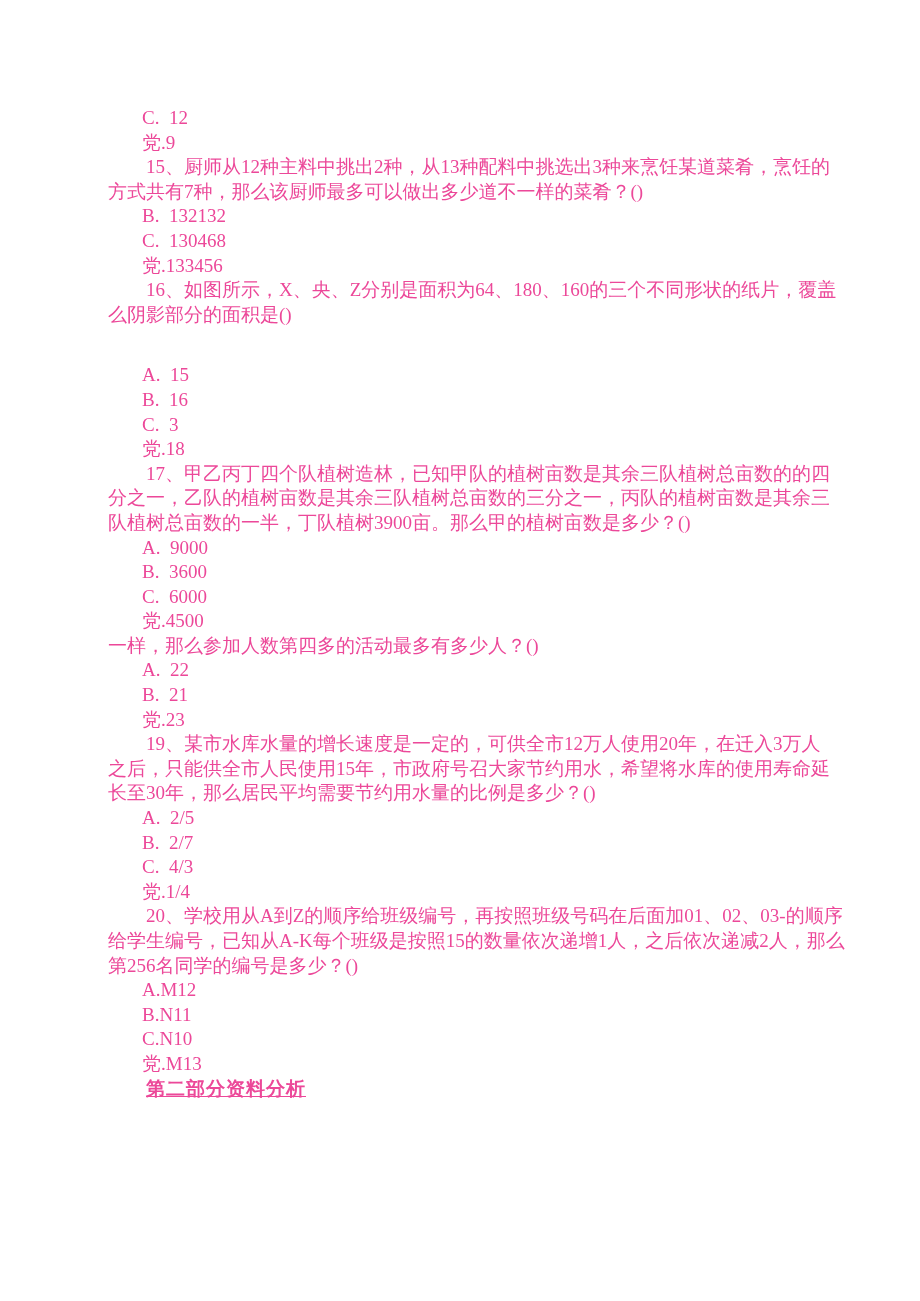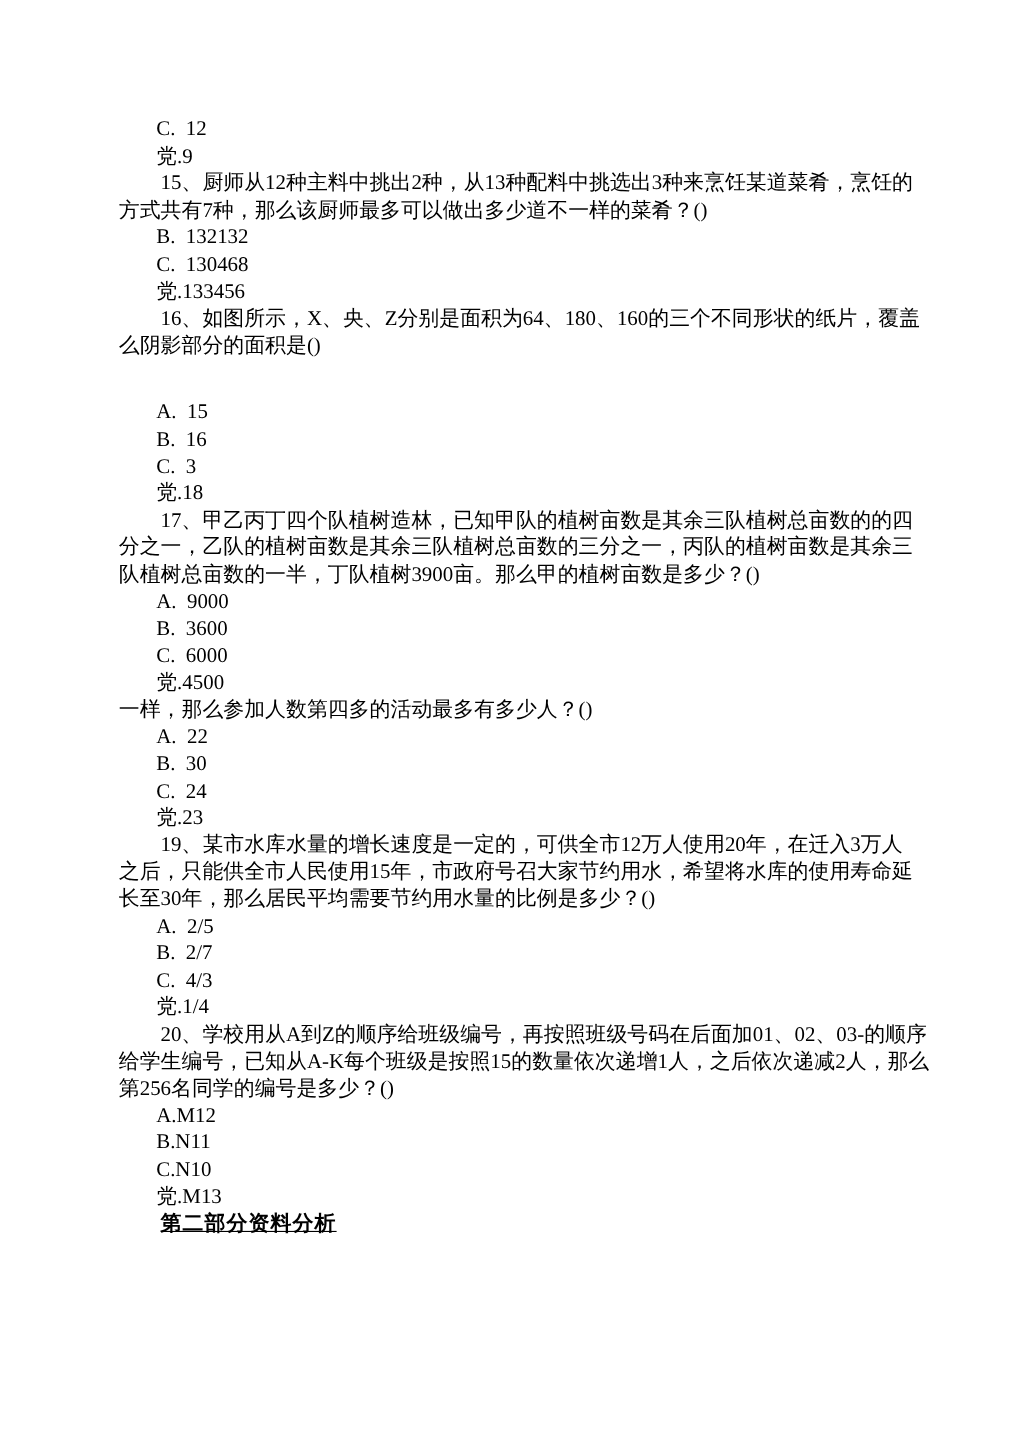--- a/index.html
+++ b/index.html
@@ -13,21 +13,21 @@
     position: relative;
     overflow: hidden;
   }
   .doc {
     position: absolute;
     left: 108px;
     top: 106px;
     width: 724px;
     font-family: "Liberation Serif", "DejaVu Serif", serif;
     font-size: 19px;
-    color: #000000;
+    color: #ec4899;
   }
   .line {
     line-height: 24.6px;
     height: 24.6px;
     white-space: pre;
   }
   
   .ind { padding-left: 38px; }
   
   .opt { padding-left: 34px; }
@@ -73,22 +73,21 @@
     <div class="line">队植树总亩数的一半，丁队植树3900亩。那么甲的植树亩数是多少？()</div>
     <div class="line opt">A.  9000</div>
     <div class="line opt">B.  3600</div>
     <div class="line opt">C.  6000</div>
     <div class="line opt">党.4500</div>
   </section>
 
   <section>
     <div class="line">一样，那么参加人数第四多的活动最多有多少人？()</div>
     <div class="line opt">A.  22</div>
-    <div class="line opt">B.  30</div>
-    <div class="line opt">C.  24</div>
+    <div class="line opt">B.  21</div>
     <div class="line opt">党.23</div>
   </section>
 
   <section>
     <div class="line ind">19、某市水库水量的增长速度是一定的，可供全市12万人使用20年，在迁入3万人</div>
     <div class="line">之后，只能供全市人民使用15年，市政府号召大家节约用水，希望将水库的使用寿命延</div>
     <div class="line">长至30年，那么居民平均需要节约用水量的比例是多少？()</div>
     <div class="line opt">A.  2/5</div>
     <div class="line opt">B.  2/7</div>
     <div class="line opt">C.  4/3</div>

